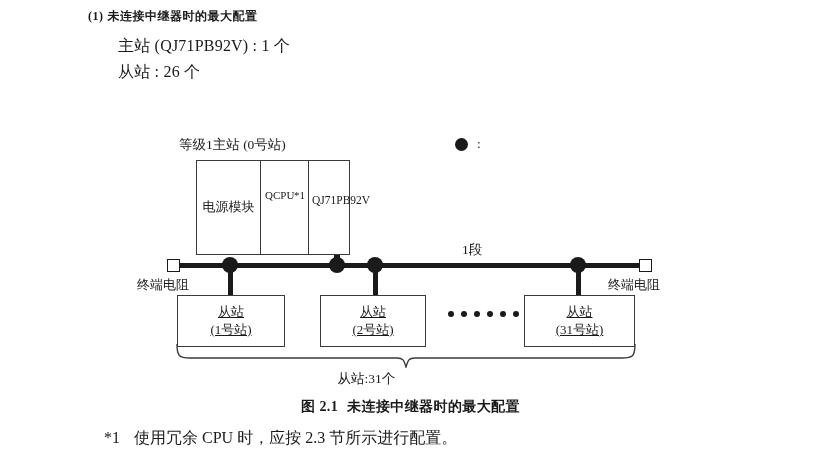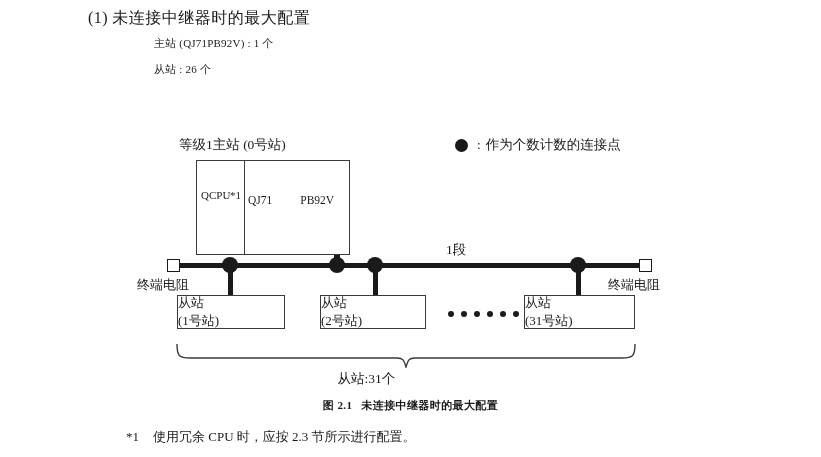--- a/index.html
+++ b/index.html
@@ -14,34 +14,33 @@
     font-family: "Liberation Serif", "DejaVu Serif", serif;
     color: #1a1a1a;
     overflow: hidden;
   }
 
   
   .section-heading {
     position: absolute;
     left: 88px;
     top: 8px;
+    font-size: 12px;
+    font-weight: bold;
+    letter-spacing: 0.5px;
+    white-space: nowrap;
+  }
+  .section-heading .num { margin-right: 4px; }
+
+  .spec-line {
+    position: absolute;
+    left: 118px;
     font-size: 16px;
-    font-weight: normal;
-    letter-spacing: 0.5px;
-    white-space: nowrap;
-  }
-  .section-heading .num { margin-right: 4px; }
-
-  .spec-line {
-    position: absolute;
-    left: 118px;
-    font-size: 11px;
     white-space: nowrap;
     letter-spacing: 0.2px;
-    margin-left: 36px;
   }
   .spec-line-1 { top: 36px; }
   .spec-line-2 { top: 62px; }
 
   
   .legend {
     position: absolute;
     left: 455px;
     top: 136px;
     display: flex;
@@ -100,21 +99,20 @@
     top: 28px;
     font-size: 11px;
   }
   .mod-pb {
     width: 40px;
     font-size: 11.5px;
     align-items: flex-start;
     justify-content: flex-start;
     padding: 33px 0 0 3px;
     text-align: left;
-    gap: 28px;
   }
   .mod-pb span { display: block; white-space: nowrap; }
 
   
   .master-drop {
     position: absolute;
     left: 334px;
     top: 255px;
     width: 6px;
     height: 12px;
@@ -146,21 +144,21 @@
     font-size: 13px;
     white-space: nowrap;
     top: 276px;
     font-family: Liberation Mono, monospace;
   }
   .term-label-left  { left: 137px; }
   .term-label-right { left: 608px; }
 
   .seg-label {
     position: absolute;
-    left: 446px;
+    left: 462px;
     top: 241px;
     font-size: 13.5px;
     white-space: nowrap;
   }
 
   
   .node {
     position: absolute;
     width: 16px;
     height: 16px;
@@ -182,30 +180,31 @@
     height: 28px;
   }
   .drop-1 { left: 228px; }
   .drop-2 { left: 373px; }
   .drop-3 { left: 576px; }
 
   
   .slave-box {
     position: absolute;
     top: 295px;
-    height: 34px;
+    height: 52px;
     border: 1.3px solid #3a3a3a;
     box-sizing: border-box;
     background: #ffffff;
     display: flex;
     flex-direction: column;
-    align-items: flex-start;
+    align-items: center;
     justify-content: center;
     font-size: 13px;
     line-height: 1.35;
+    text-decoration: underline;
   }
   .slave-1 { left: 177px; width: 108px; }
   .slave-2 { left: 320px; width: 106px; }
   .slave-3 { left: 524px; width: 111px; }
 
   .ellipsis {
     position: absolute;
     left: 448px;
     top: 311px;
     display: flex;
@@ -237,54 +236,56 @@
   }
   .brace-caption span { position: relative; left: -6px; }
 
   
   .fig-caption {
     position: absolute;
     left: 0;
     top: 398px;
     width: 821px;
     text-align: center;
-    font-size: 11px;
+    font-size: 14px;
     font-weight: bold;
     letter-spacing: 0.4px;
   }
   .fig-caption .gap { display: inline-block; width: 9px; }
 
   .footnote {
     position: absolute;
-    left: 126px;
+    left: 104px;
     top: 428px;
-    font-size: 13px;
+    font-size: 16px;
     white-space: nowrap;
   }
   .footnote .fn-mark { margin-right: 14px; }
 </style>
 </head>
 <body>
 
 <div class="section-heading">
   <span class="num">(1)</span><span>未连接中继器时的最大配置</span>
 </div>
 
 <div class="spec-line spec-line-1">主站 (QJ71PB92V) : 1 个</div>
 <div class="spec-line spec-line-2">从站 : 26 个</div>
 
 <div class="legend">
   <span class="legend-dot"></span>
   <span class="legend-colon">:</span>
-  <span>作为个数计数的连接点</span>
 </div>
 
 <div class="master-label">等级1主站 (0号站)</div>
 
 <div class="master-box">
+  <div class="mod-cell mod-power">
+    <span>电源模块</span>
+  </div>
   <div class="mod-cell mod-cpu">
     <span class="sup">*1</span>
     <span class="cpu-text">QCPU</span>
   </div>
   <div class="mod-cell mod-pb">
     <span>QJ71</span>
     <span>PB92V</span>
   </div>
 </div>
 <div class="master-drop"></div>

